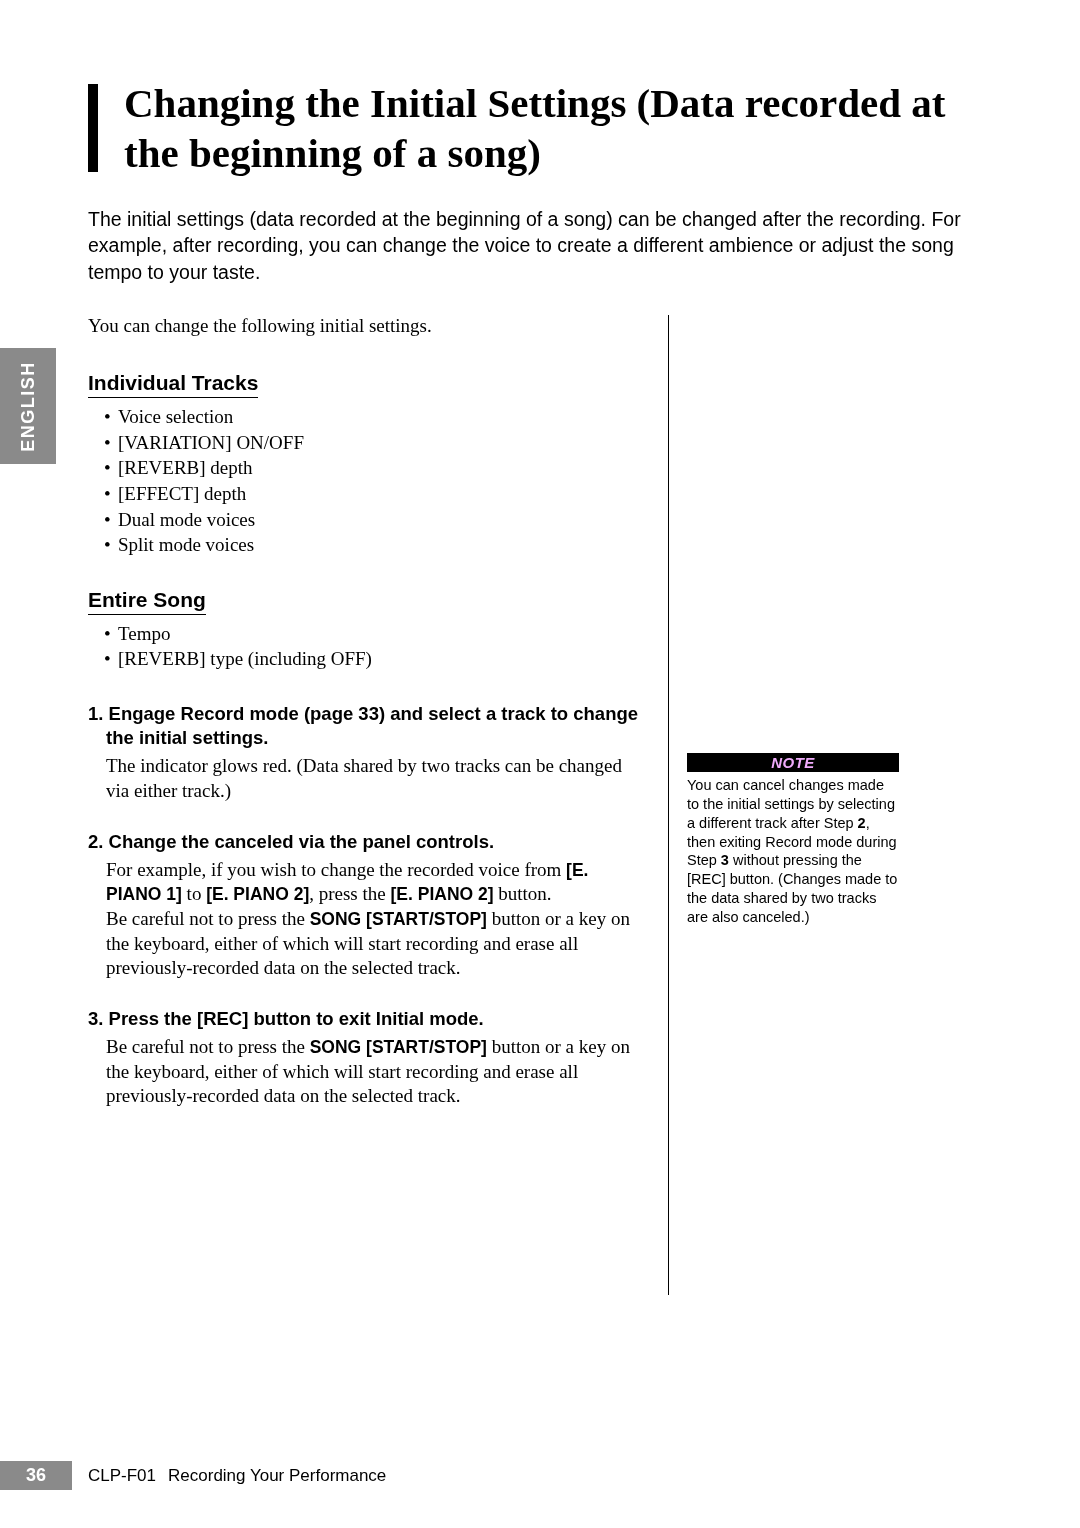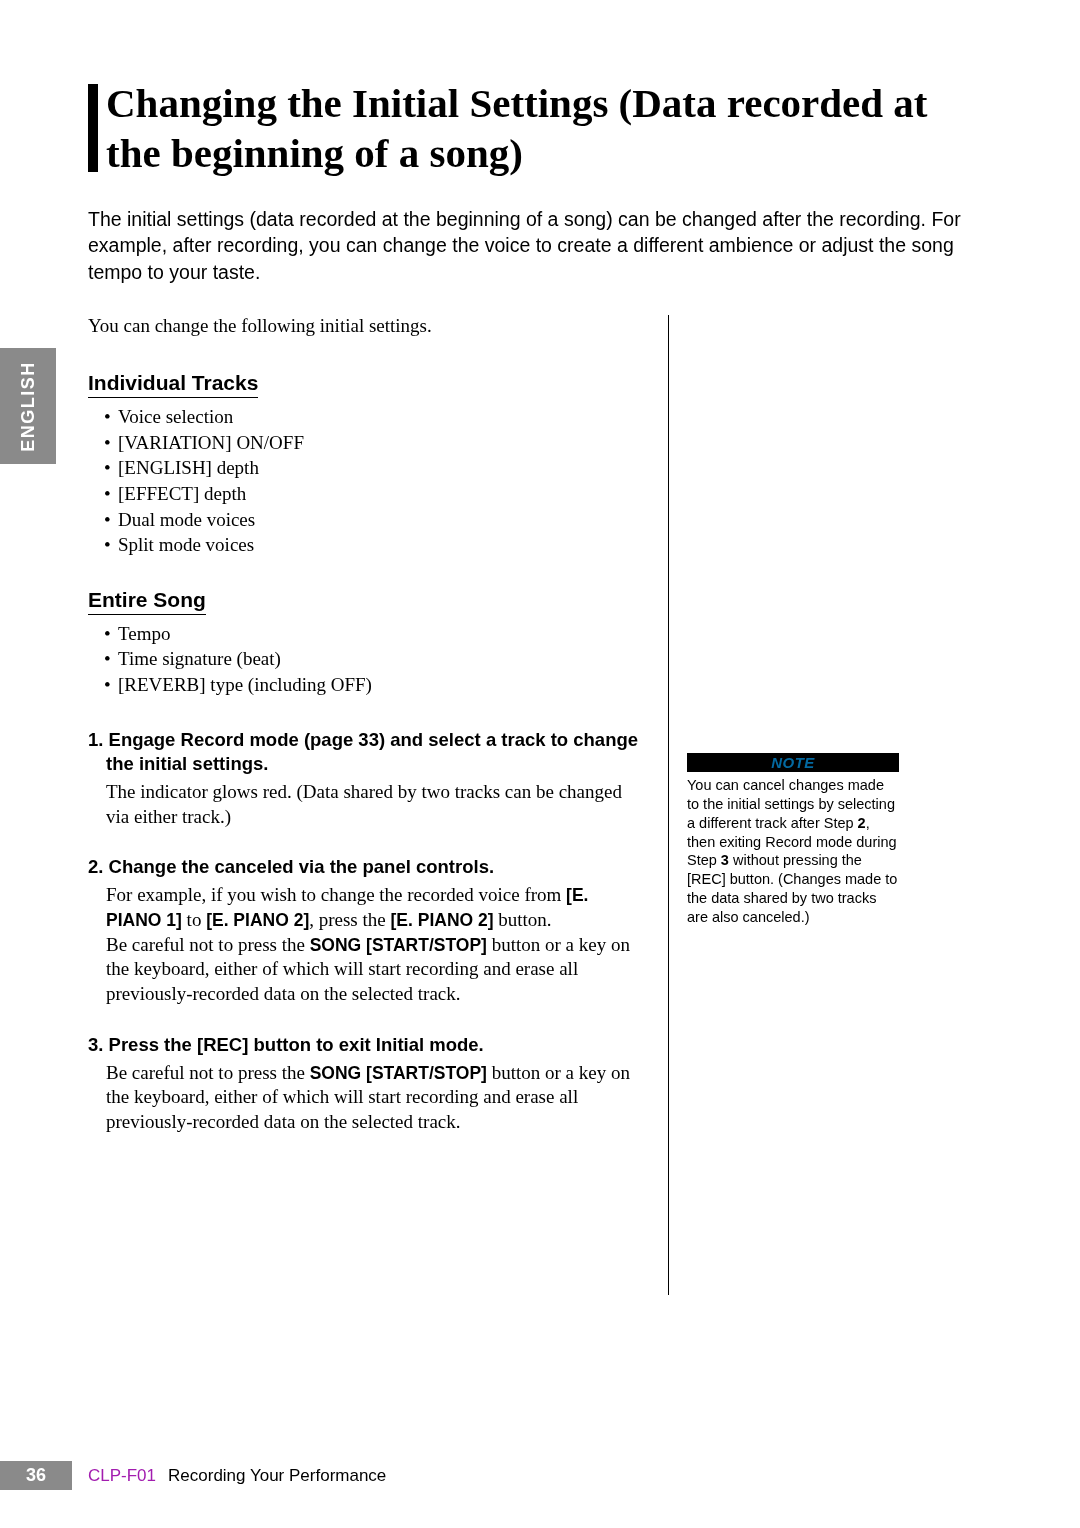--- a/index.html
+++ b/index.html
@@ -37,21 +37,21 @@
     transform: rotate(-90deg);
     white-space: nowrap;
   }
   h1.main-title {
     font-family: "Times New Roman", Times, serif;
     font-weight: bold;
     font-size: 41px;
     line-height: 1.22;
     margin: 0 0 28px 0;
     position: relative;
-    padding-left: 18px;
+    padding-left: 36px;
   }
   h1.main-title::before {
     content: "";
     position: absolute;
     left: 0;
     top: 6px;
     width: 10px;
     height: 88px;
     background: #000;
   }
@@ -127,21 +127,21 @@
     font-size: 19px;
     line-height: 1.3;
     padding-left: 18px;
   }
   .step-body b { font-family: "Helvetica Neue", Arial, sans-serif; font-weight: bold; font-size: 17.5px; }
   .note-box {
     width: 212px;
   }
   .note-header {
     background: #000;
-    color: #0369a1;
+    color: #f0abfc;
     font-weight: bold;
     font-style: italic;
     font-size: 15px;
     text-align: center;
     padding: 1px 0;
     letter-spacing: 0.5px;
   }
   .note-body {
     font-size: 14.5px;
     line-height: 1.3;
@@ -161,21 +161,21 @@
     font-weight: bold;
     font-size: 18px;
     width: 72px;
     text-align: center;
     padding: 4px 0;
   }
   .footer-text {
     margin-left: 16px;
     font-size: 17px;
   }
-  .footer-text .model { color: #a21caf; margin-right: 12px; }
+  .footer-text .model { color: #000000; margin-right: 12px; }
 </style>
 </head>
 <body>
 
 <div class="page">
 
   <div class="lang-tab">
     <span>ENGLISH</span>
   </div>
 
@@ -186,32 +186,31 @@
   <div class="content-row">
     <div class="left-col">
 
       <p class="lead">You can change the following initial settings.</p>
 
       <div>
         <div class="subhead">Individual Tracks</div>
         <ul class="bullets">
           <li>Voice selection</li>
           <li>[VARIATION] ON/OFF</li>
-          <li>[ENGLISH] depth</li>
+          <li>[REVERB] depth</li>
           <li>[EFFECT] depth</li>
           <li>Dual mode voices</li>
           <li>Split mode voices</li>
         </ul>
       </div>
 
       <div>
         <div class="subhead">Entire Song</div>
         <ul class="bullets">
           <li>Tempo</li>
-          <li>Time signature (beat)</li>
           <li>[REVERB] type (including OFF)</li>
         </ul>
       </div>
 
       <ol class="steps">
         <li>
           <p class="step-title">
             <span>1.</span> <span>Engage Record mode (page 33) and select a track to change the initial settings.</span>
           </p>
           <div class="step-body">The indicator glows red. (Data shared by two tracks can be changed via either track.)</div>

